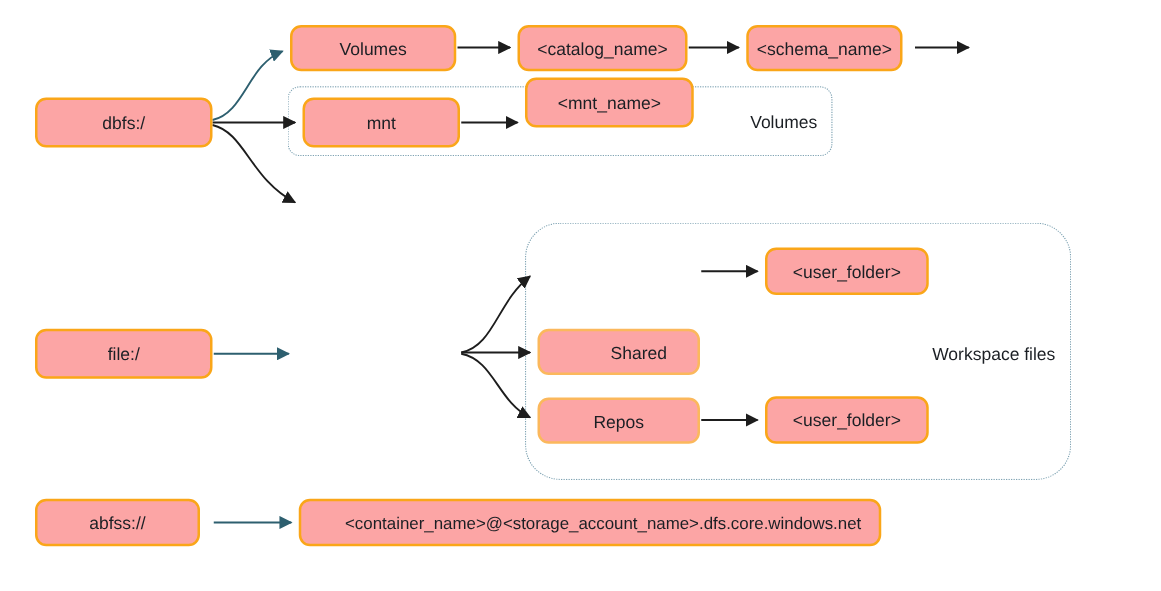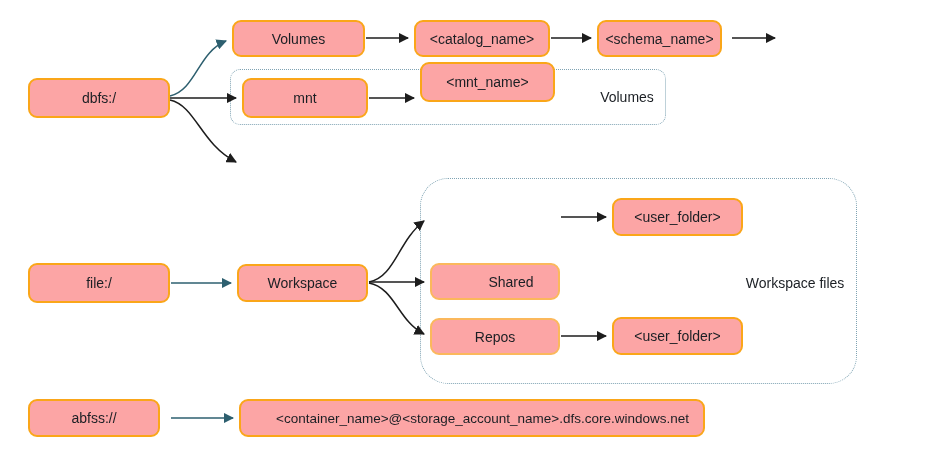--- a/index.html
+++ b/index.html
@@ -119,23 +119,20 @@
 
   <div class="node" style="left:420px;top:62px;width:135px;height:40px;">
     <span>&lt;mnt_name&gt;</span>
   </div>
 
 
   <div class="node" style="left:28px;top:263px;width:142px;height:40px;">
     <span>file:/</span>
   </div>
 
-  <div class="node" style="left:237px;top:264px;width:131px;height:38px;">
-    <span>Workspace</span>
-  </div>
 
 
   <div class="node" style="left:612px;top:198px;width:131px;height:38px;">
     <span>&lt;user_folder&gt;</span>
   </div>
 
   <div class="node soft" style="left:430px;top:263px;width:130px;height:37px;padding-left:32px;">
     <span>Shared</span>
   </div>
 

